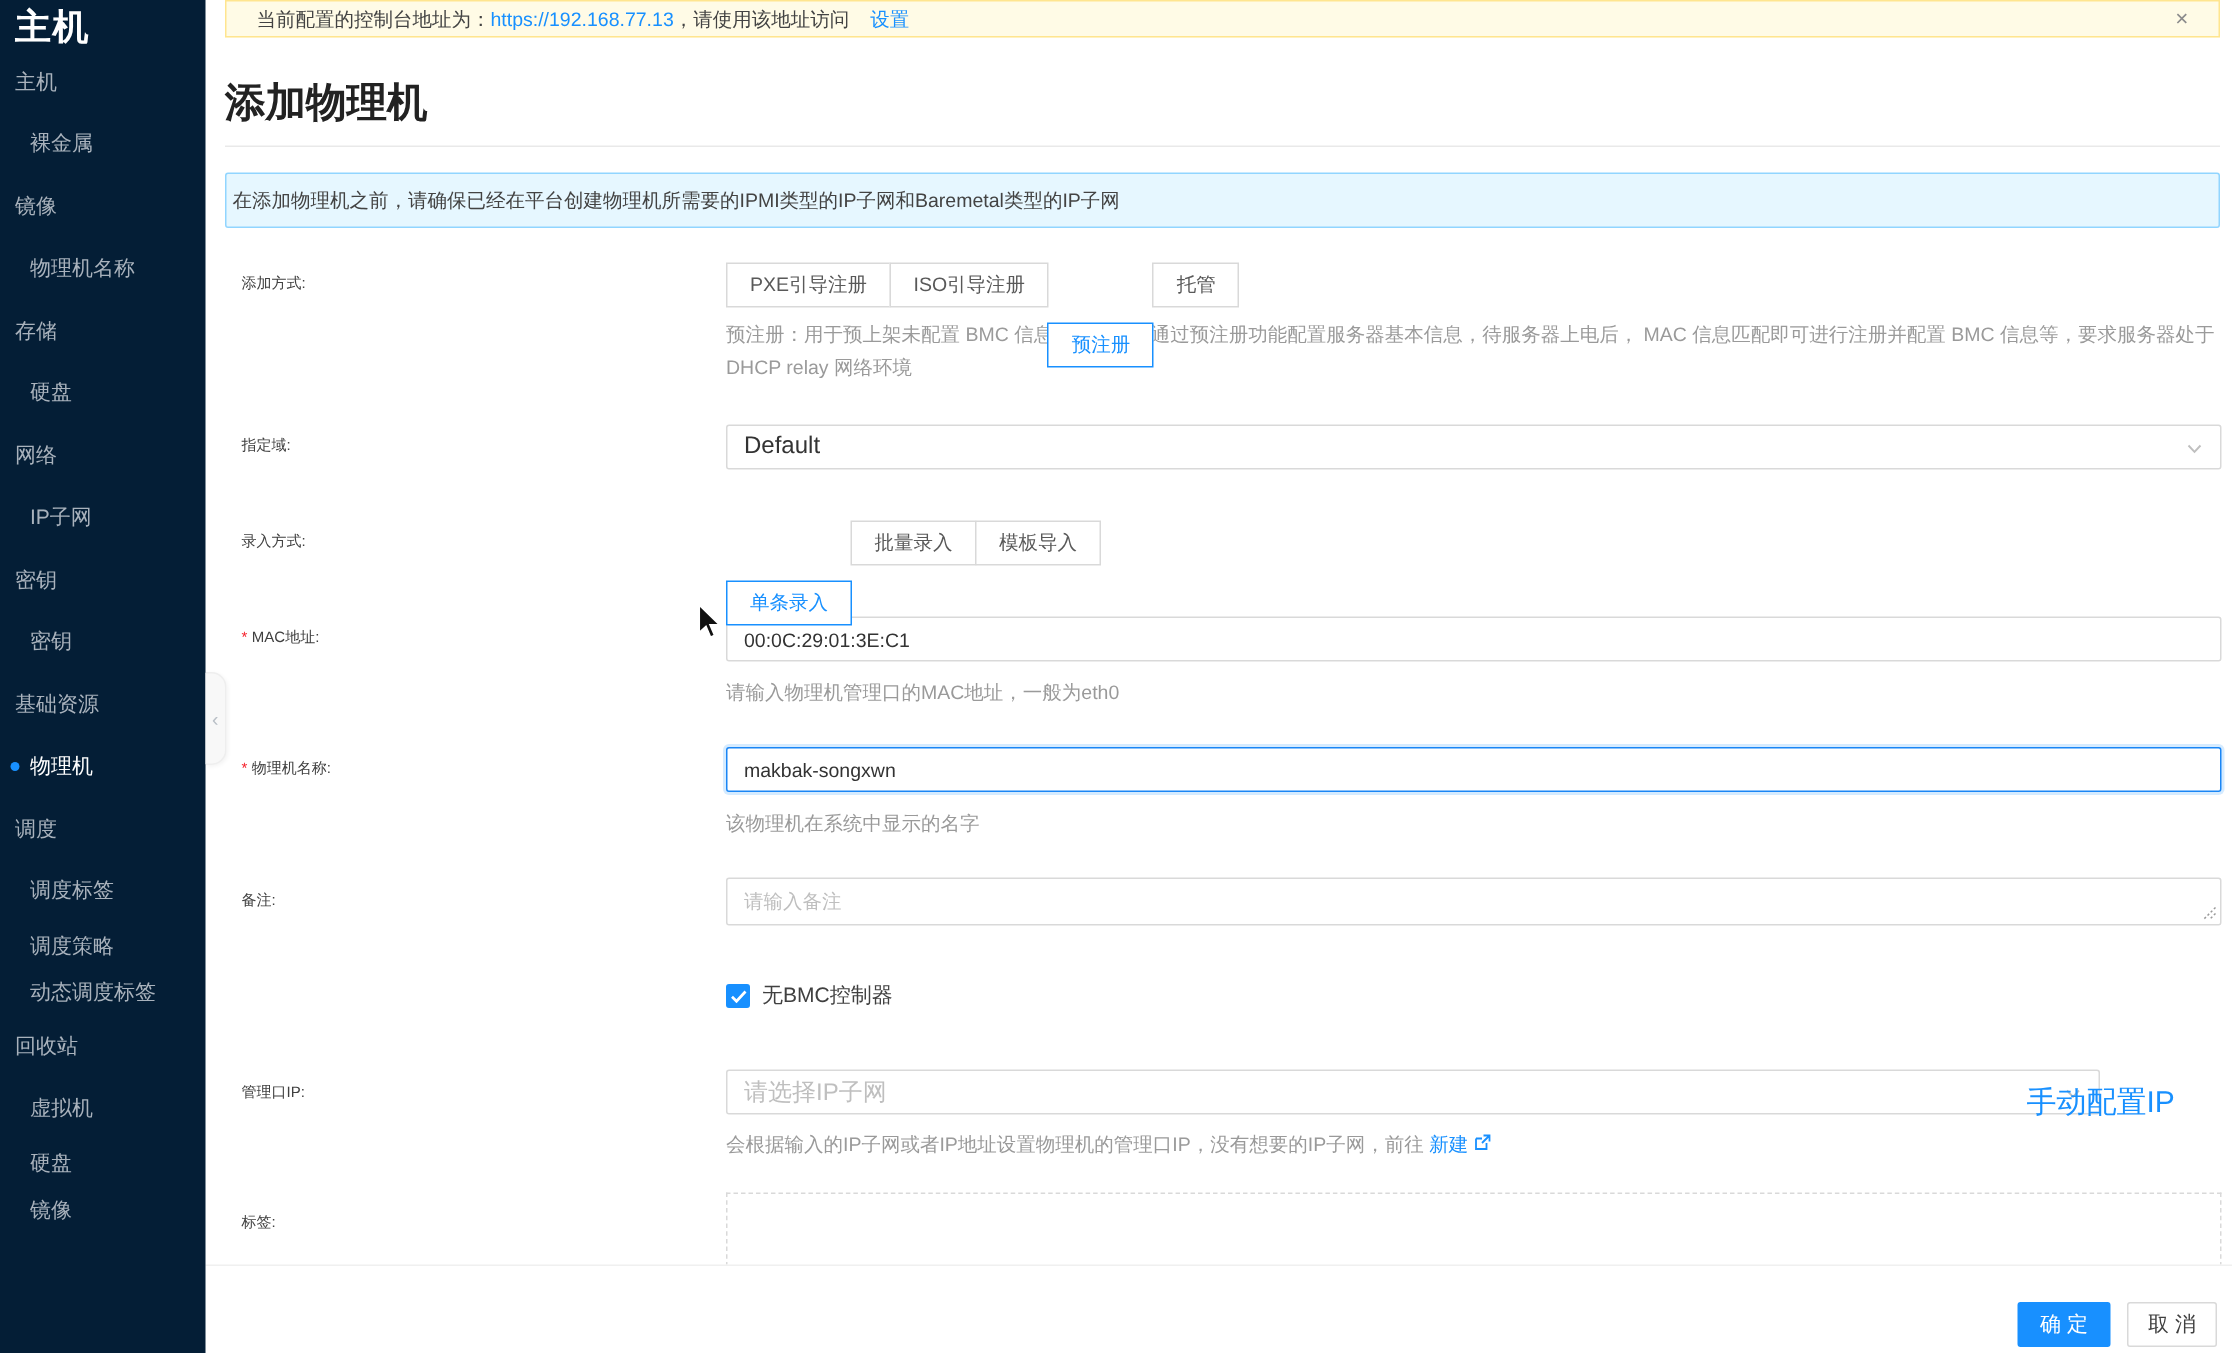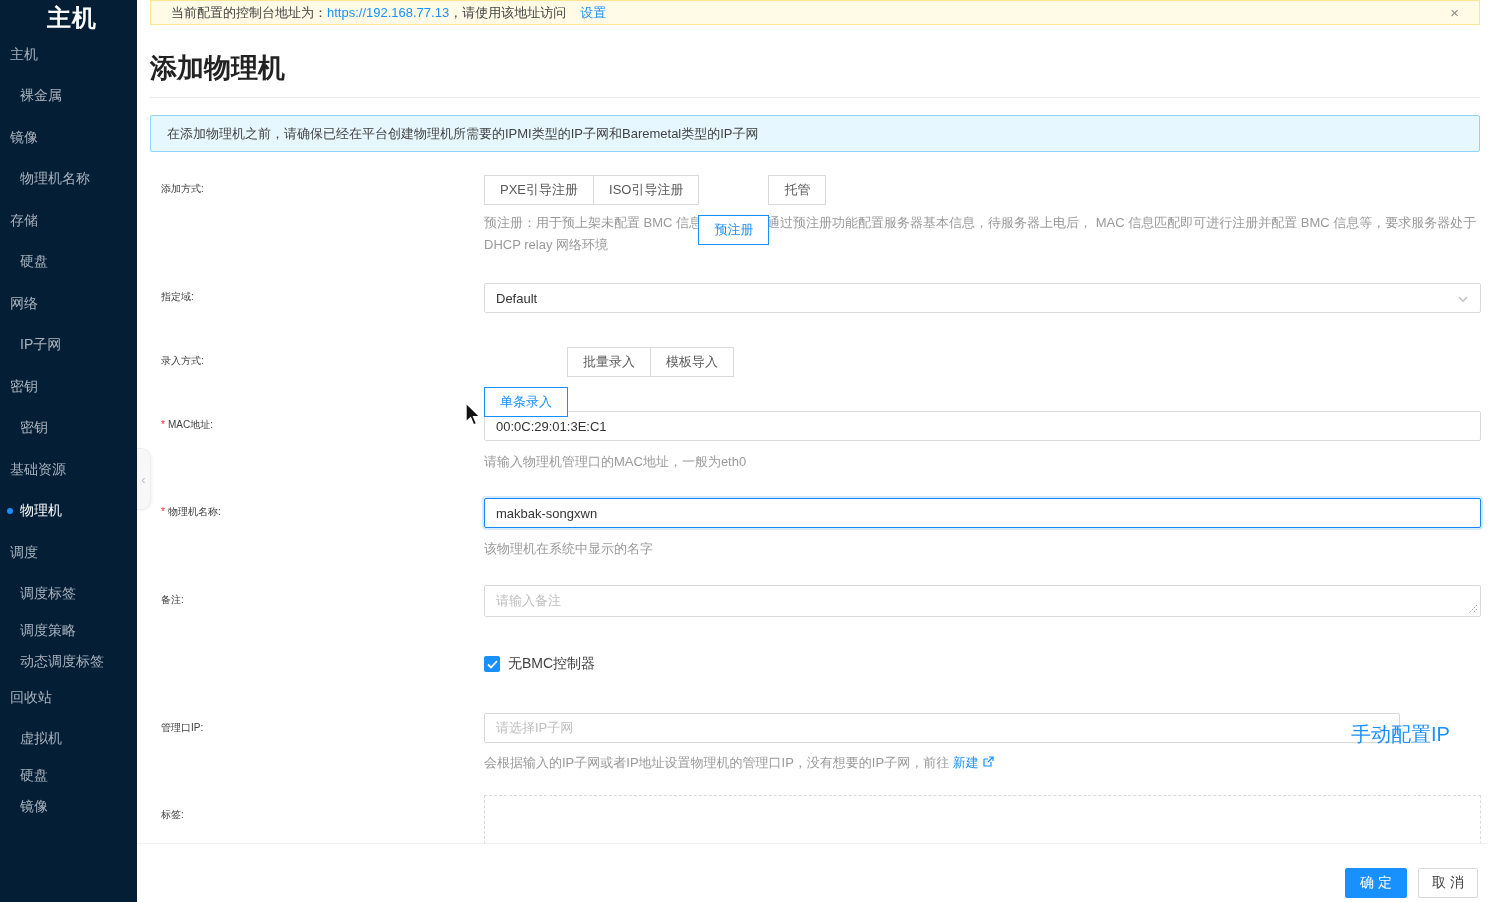--- a/index.html
+++ b/index.html
@@ -7,21 +7,21 @@
   body {
     position: relative;
     font-family: "Liberation Sans", "DejaVu Sans", sans-serif;
     background: #fff;
     overflow: hidden;
     color: #404040;
   }
   
   .sidebar {
     position:absolute; left:0; top:0; width:137px; height:902px;
-    background:#041e36; z-index:5;padding-left:37px;
+    background:#041e36; z-index:5;
   }
   .sidebar-title {
     color:#fff; font-size:24px; font-weight:700; padding:2px 0 0 10px; height:34px;
     letter-spacing:1px;
   }
   .menu { position:absolute; top:34px; left:0; right:0; }
   .mi {
     height:41.5px; display:flex; align-items:center;
     font-size:14px; color:#a9b2bc; cursor:pointer; white-space:nowrap;
   }
@@ -52,21 +52,21 @@
   }
   
   .page-title {
     position:absolute; left:150px; top:50px;
     font-size:27px; font-weight:700; color:#222;
   }
   .divider { position:absolute; left:150px; top:97px; width:1330px; border-top:1px solid #e9e9e9; }
   .alert {
     position:absolute; left:150px; top:115px; width:1330px; height:37px;
     background:#e6f7ff; border:1px solid #91d5ff; border-radius:2px;
-    display:flex; align-items:center; padding-left:16px;
+    display:flex; align-items:center; padding-left:4px;
     font-size:13px; color:#434343;
   }
   
   .lbl { position:absolute; left:161px; font-size:10px; color:#404040; white-space:nowrap; }
   .req { color:#f5222d; margin-right:3px; }
   .seg-group { position:absolute; left:484px; display:flex; }
   .seg {
     height:30px; display:flex; align-items:center; padding:0 15px;
     border:1px solid #d9d9d9; background:#fff; color:#595959; font-size:13px;
     margin-left:-1px; cursor:pointer; position:relative;
@@ -78,21 +78,21 @@
     position:absolute; left:484px; width:997px; height:30px;
     border:1px solid #d9d9d9; border-radius:2px; background:#fff;
     font-size:13px; color:#333; padding:0 11px;
     font-family:"Liberation Sans","DejaVu Sans",sans-serif;
   }
   .ipt::placeholder { color:#bfbfbf; }
   .ipt.focused { border-color:#1a86f5; box-shadow:0 0 0 2px rgba(24,144,255,0.18); }
   .select {
     position:absolute; left:484px; width:997px; height:30px;
     border:1px solid #d9d9d9; border-radius:2px; background:#fff;
-    display:flex; align-items:center; padding:0 11px; font-size:13px; color:#333;
+    display:flex; align-items:center; padding:0 11px; font-size:16px; color:#333;
     cursor:pointer;
   }
   .select .ph { color:#bfbfbf; }
   .chev { position:absolute; right:11px; top:9px; }
   .textarea-wrap { position:absolute; left:484px; top:585px; width:997px; height:32px; }
   .textarea-wrap textarea {
     width:100%; height:100%; border:1px solid #d9d9d9; border-radius:2px;
     font-size:13px; color:#333; padding:6px 11px; resize:none;
     font-family:"Liberation Sans","DejaVu Sans",sans-serif;
   }

